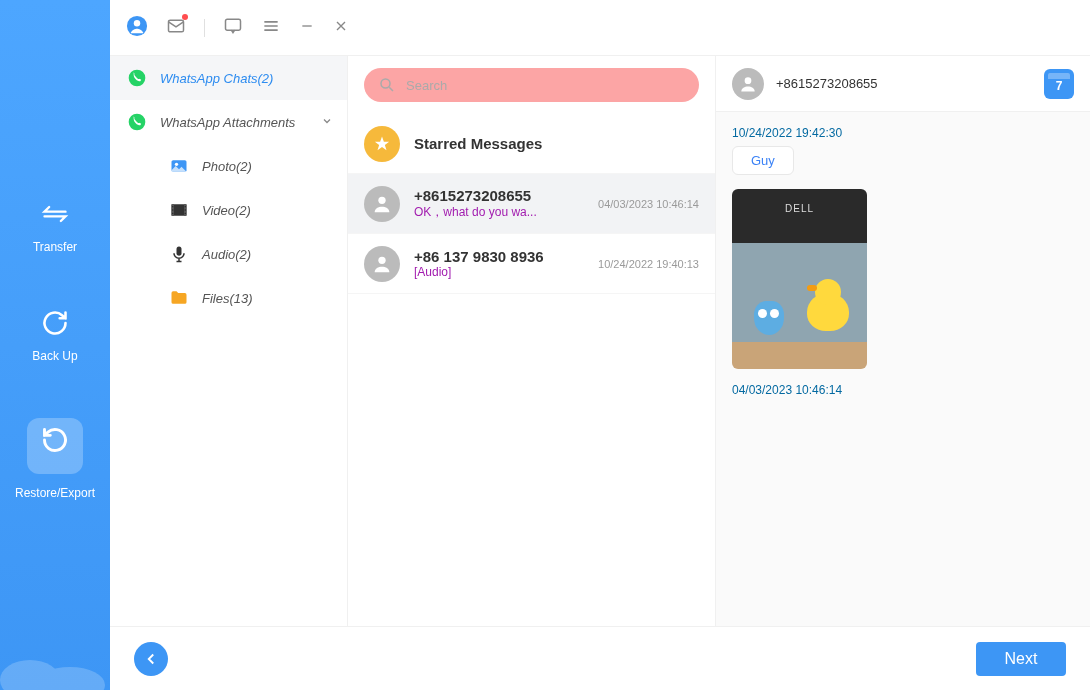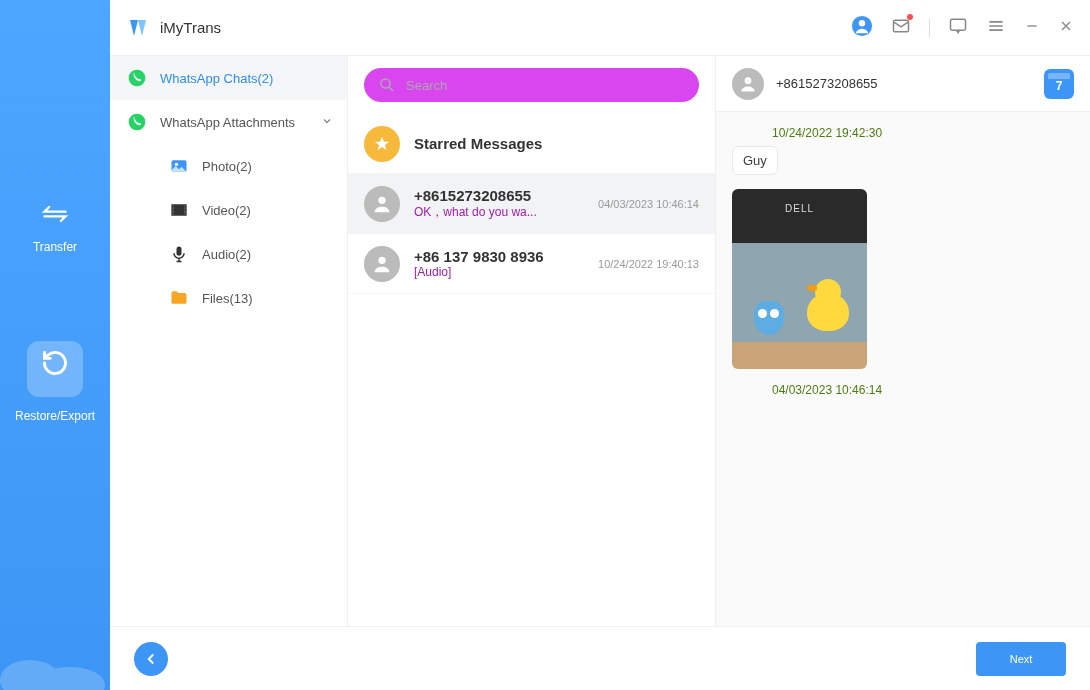--- a/index.html
+++ b/index.html
@@ -7,21 +7,20 @@
     
     
     .rail {
       width: 110px;
       background: linear-gradient(180deg, #4da6ff 0%, #3d96f5 100%);
       display: flex;
       flex-direction: column;
       align-items: center;
       padding-top: 200px;
       position: relative;
-      gap: 32px;
     }
     .rail-item {
       width: 80px;
       display: flex;
       flex-direction: column;
       align-items: center;
       color: #fff;
       margin-bottom: 55px;
       cursor: pointer;
       font-size: 12px;
@@ -70,20 +69,21 @@
     .tb-divider { width: 1px; height: 18px; background: #e0e0e0; }
     
     
     .content { flex: 1; display: flex; }
     
     
     .cats {
       width: 238px;
       border-right: 1px solid #f0f0f0;
       padding-top: 0;
+      font-style: italic;
     }
     .cat-item {
       height: 44px;
       display: flex;
       align-items: center;
       padding-left: 16px;
       font-size: 13px;
       color: #555;
       cursor: pointer;
       gap: 12px;
@@ -103,21 +103,21 @@
       width: 368px;
       border-right: 1px solid #f0f0f0;
       display: flex;
       flex-direction: column;
     }
     .search-wrap {
       padding: 12px 16px;
     }
     .search {
       height: 34px;
-      background: #d946ef;
+      background: #fca5a5;
       border-radius: 17px;
       display: flex;
       align-items: center;
       padding: 0 14px;
       gap: 10px;
     }
     .search input {
       flex: 1;
       border: none;
       background: transparent;
@@ -171,29 +171,29 @@
       width: 30px; height: 30px; border-radius: 6px; background: #3d96f5;
       display: flex; align-items: center; justify-content: center; cursor: pointer;
       position: relative;
     }
     .calendar-btn::before {
       content: ''; position: absolute; top: 4px; left: 4px; right: 4px; height: 6px;
       background: rgba(255,255,255,0.3); border-radius: 2px 2px 0 0;
     }
     .calendar-btn span { color: #fff; font-size: 12px; font-weight: 700; margin-top: 4px; }
     .msgs-body { flex: 1; padding: 14px 16px; overflow-y: auto; }
-    .msg-ts { font-size: 12px; color: #4d7c0f; margin-bottom: 6px; margin-left: 40px; }
+    .msg-ts { font-size: 12px; color: #0369a1; margin-bottom: 6px; }
     .msg-bubble {
       display: inline-block;
       background: #fff;
       border: 1px solid #e8e8e8;
       border-radius: 6px;
-      padding: 6px 10px;
+      padding: 6px 18px;
       font-size: 13px;
-      color: #404040;
+      color: #3b82f6;
       margin-bottom: 14px;
       max-width: 180px;
     }
     .msg-img {
       width: 135px;
       height: 180px;
       border-radius: 6px;
       margin-bottom: 14px;
       background: linear-gradient(180deg, #2a2a2a 0%, #2a2a2a 30%, #8fa5b0 30%, #8fa5b0 85%, #c9a478 85%, #c9a478 100%);
       position: relative;
@@ -239,58 +239,57 @@
       width: 34px; height: 34px; border-radius: 50%; background: #3d96f5;
       display: flex; align-items: center; justify-content: center; cursor: pointer;
     }
     .next-btn {
       margin-left: auto;
       width: 90px; height: 34px;
       background: #3d96f5;
       color: #fff;
       border: none;
       border-radius: 4px;
-      font-size: 11px;
+      font-size: 16px;
       cursor: pointer;
     }
   </style>
 </head>
 <body>
 
 <div class="rail">
   <div class="rail-item">
     <svg width="28" height="28" viewBox="0 0 24 24" fill="none" stroke="#fff" stroke-width="2">
       <path d="M7 10l-4 0 4-4M17 14l4 0-4 4M3 10h18M3 14h18" stroke-linecap="round"></path>
     </svg>
     <span>Transfer</span>
   </div>
+  <div class="rail-item">
+    <svg width="28" height="28" viewBox="0 0 24 24" fill="none" stroke="#fff" stroke-width="2.2">
+      <path d="M21 12a9 9 0 1 1-3-6.7L21 8M21 3v5h-5" stroke-linecap="round"></path>
+    </svg>
+    <span>Back Up</span>
+  </div>
   <div class="rail-item selected">
     <div class="rail-icon-box">
       <svg width="28" height="28" viewBox="0 0 24 24" fill="none" stroke="#fff" stroke-width="2.5">
         <path d="M3 12a9 9 0 1 0 3-6.7L3 8M3 3v5h5" stroke-linecap="round"></path>
       </svg>
     </div>
     <span>Restore/Export</span>
   </div>
   <svg class="rail-cloud" viewBox="0 0 110 60">
     <ellipse cx="30" cy="50" rx="30" ry="20" fill="#fff"></ellipse>
     <ellipse cx="70" cy="55" rx="35" ry="18" fill="#fff"></ellipse>
   </svg>
 </div>
 
 <div class="main">
 
   <div class="titlebar">
-    <div class="titlebar-logo">
-      <svg width="24" height="24" viewBox="0 0 24 24">
-        <path d="M4 4 L12 4 L8 20 Z" fill="#3d96f5"></path>
-        <path d="M12 4 L20 4 L16 20 Z" fill="#7fc4ff"></path>
-      </svg>
-      <span class="titlebar-title">iMyTrans</span>
-    </div>
     <div class="titlebar-actions">
       <span class="tb-icon">
         <svg width="22" height="22" viewBox="0 0 24 24">
             <circle cx="12" cy="12" r="11" fill="#3d96f5"></circle>
             <circle cx="12" cy="9" r="3.5" fill="#fff"></circle>
             <path d="M5 20c1.5-4 5-5 7-5s5.5 1 7 5" fill="#fff"></path>
           </svg>
       </span>
       <span class="tb-icon" style="position:relative">
         <svg width="20" height="20" viewBox="0 0 24 24" fill="none" stroke="#888" stroke-width="1.8">

